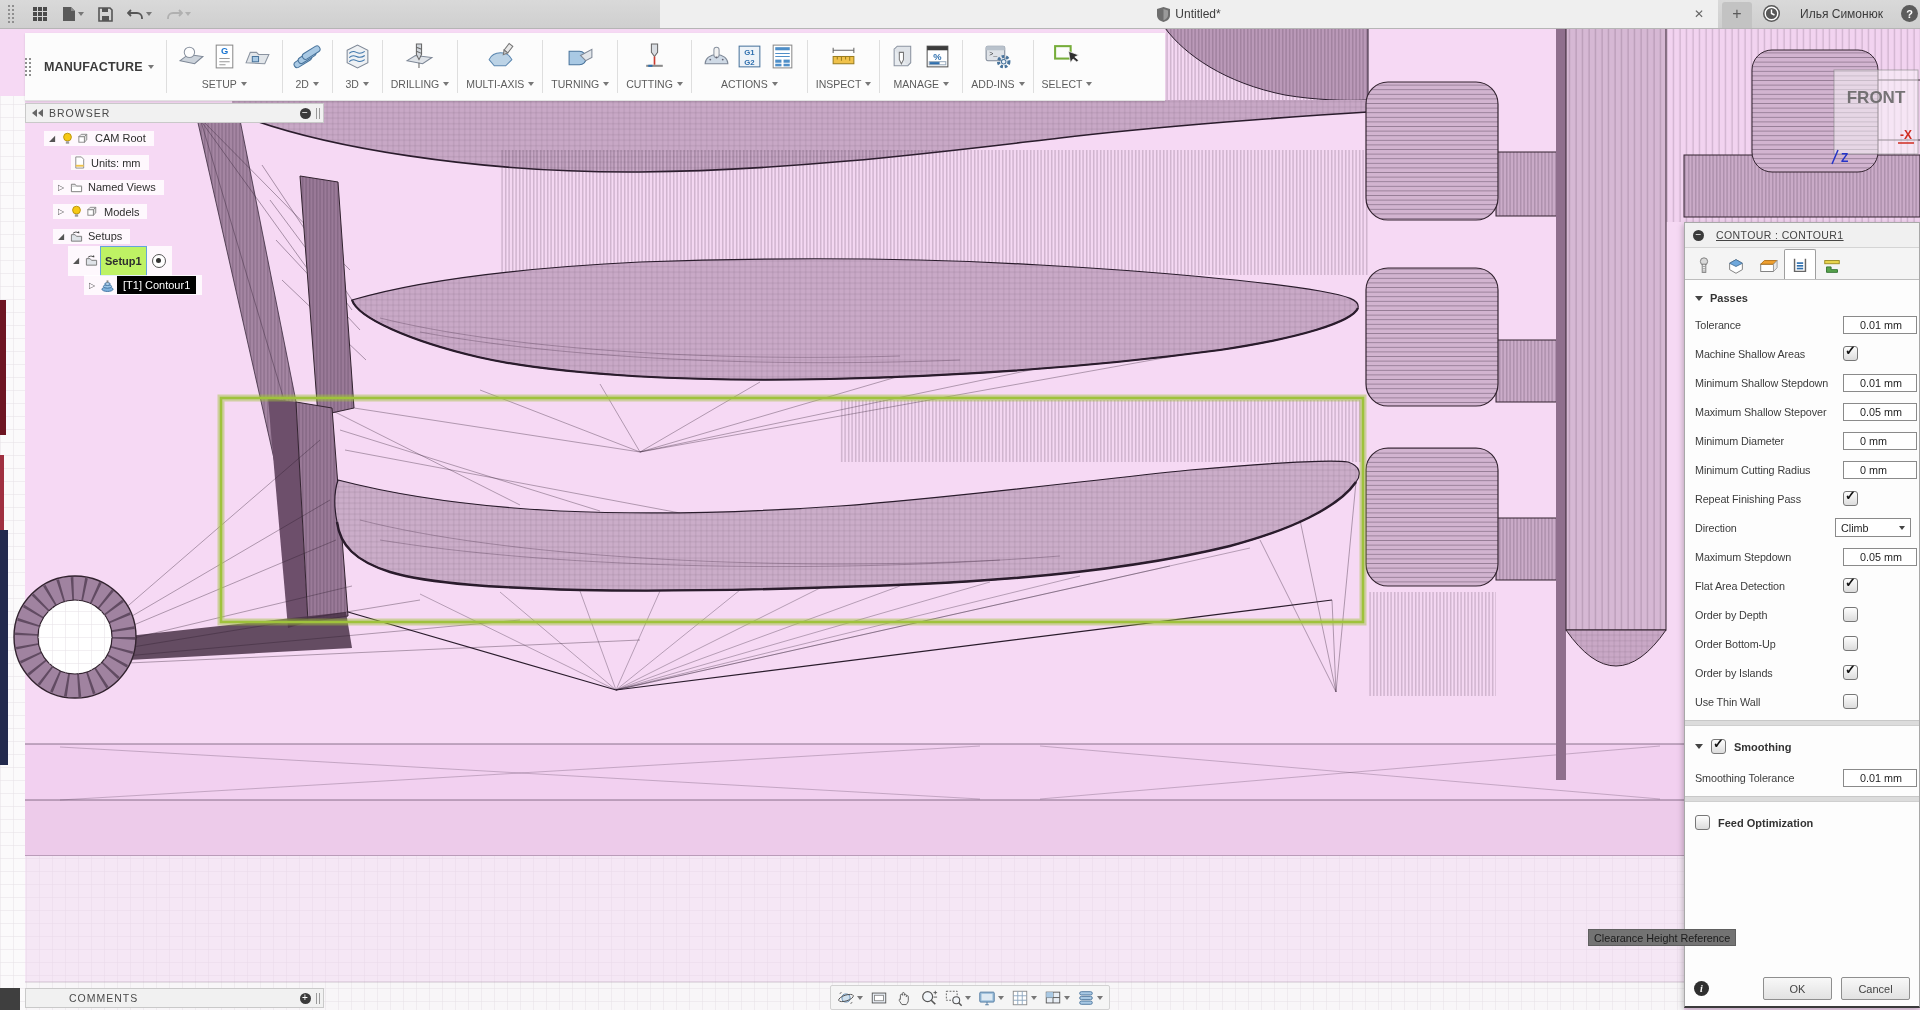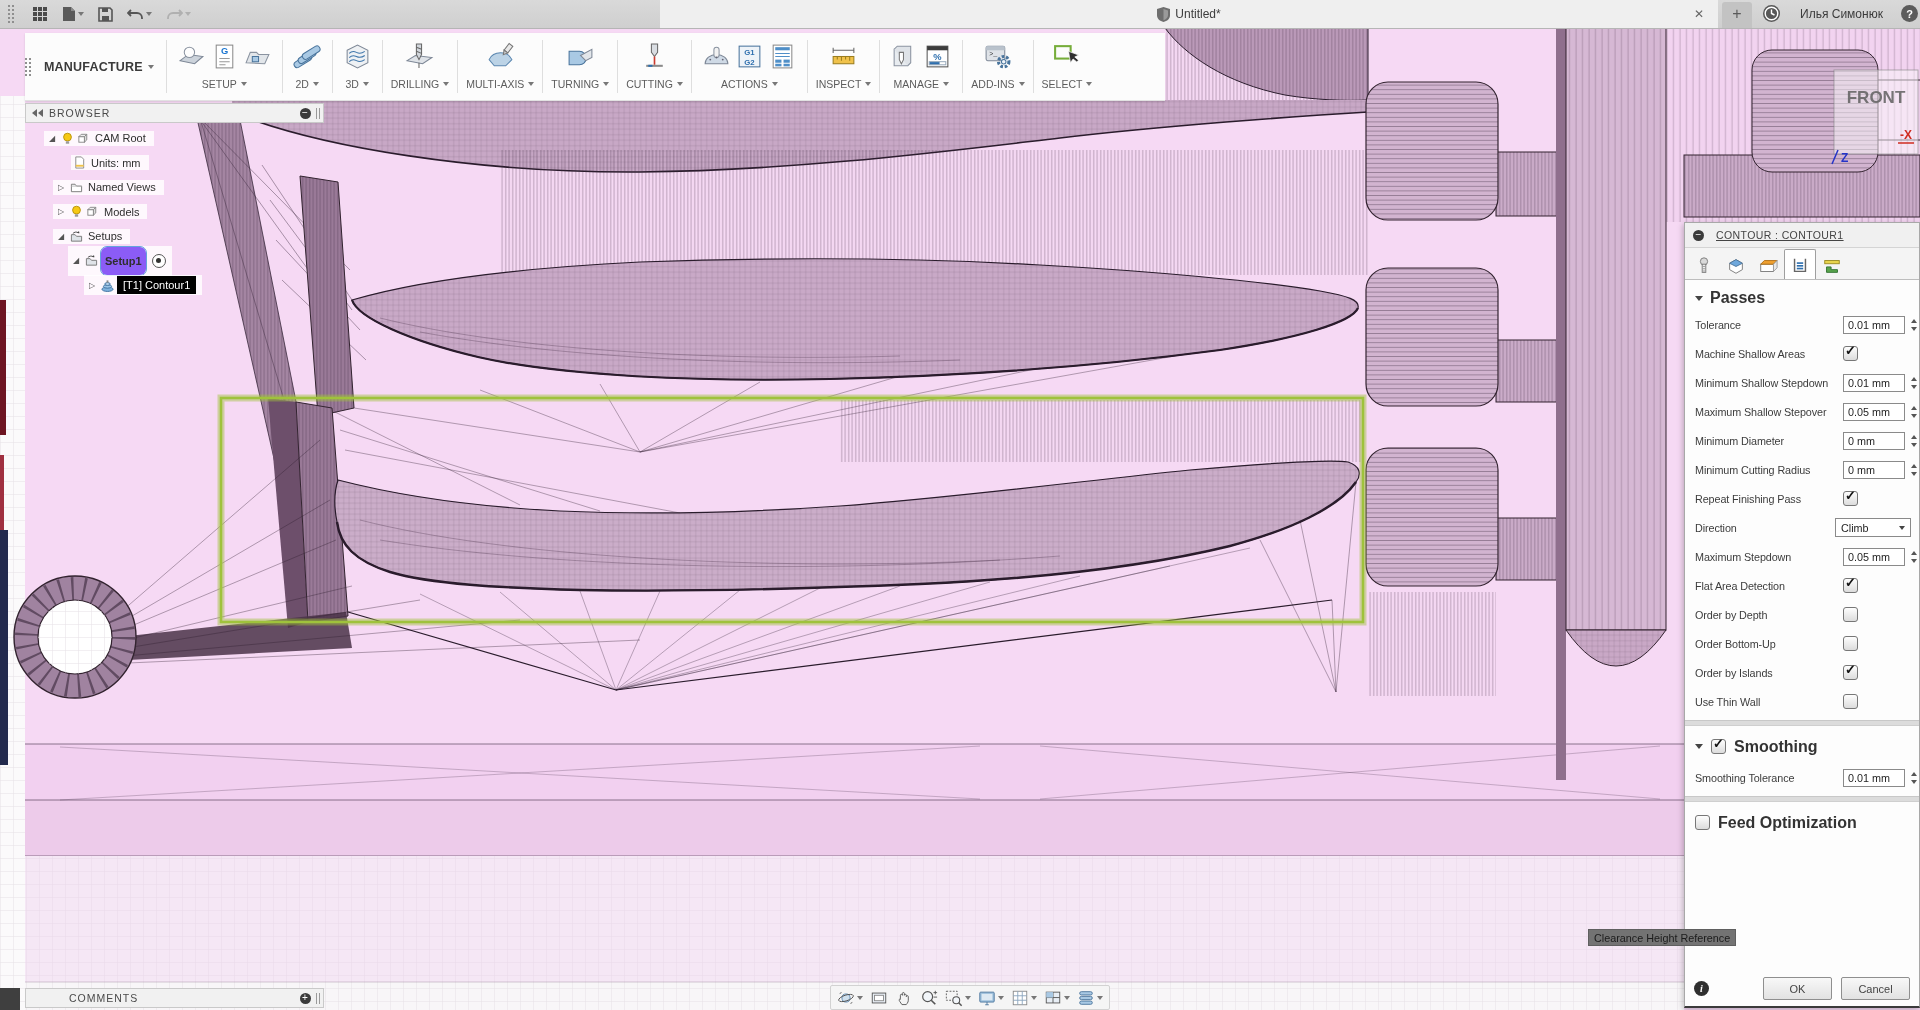--- a/index.html
+++ b/index.html
@@ -46,21 +46,21 @@
   .headspace{flex:1;}
   .dotbtn{width:11px;height:11px;border-radius:50%;background:#3b3b3b;color:#fff;display:inline-flex;align-items:center;justify-content:center;
           font-size:10px;margin-right:5px;line-height:0;}
   .vhandle{width:2px;height:11px;border-left:1px solid #9a9a9a;border-right:1px solid #9a9a9a;margin-right:3px;}
   #browser-tree{position:absolute;left:25px;top:126px;width:300px;z-index:10;}
   .trow{height:24.5px;display:flex;align-items:center;font-size:11px;color:#2e2e2e;}
   .pillbg{display:inline-flex;align-items:center;gap:3px;background:rgba(255,255,255,.82);padding:1px 6px 1px 2px;}
   .exp{font-size:8px;color:#555;width:12px;text-align:center;}
   .ticon svg{width:13px;height:13px;display:block;}
   .tlbl{padding:0 2px;}
-  .tlbl.sel{background:#8b5cf6;outline:1px solid #64a4dc;font-weight:bold;padding:8px 4px;border-radius:6px;}
+  .tlbl.sel{background:#bef264;outline:1px solid #64a4dc;font-weight:bold;padding:8px 4px;}
   .tlbl.act{background:#000000;color:#fff;padding:3px 6px;}
   .radio{width:12px;height:12px;border:1px solid #555;border-radius:50%;background:#fff;display:inline-flex;align-items:center;justify-content:center;margin-left:3px;}
   .radio i{width:5px;height:5px;background:#333;border-radius:50%;}
   
   .comments{position:absolute;left:25px;top:988px;width:297px;height:18px;background:#f1f1f1;border:1px solid #c9c9c9;
             display:flex;align-items:center;z-index:10;font-size:10.5px;color:#4a4a4a;letter-spacing:1px;padding-left:0;}
   .plusbtn{width:11px;height:11px;border-radius:50%;background:#3b3b3b;color:#fff;display:inline-flex;align-items:center;justify-content:center;font-size:10px;margin-right:5px;line-height:0;}
   .darkcorner{position:absolute;left:0;top:988px;width:20px;height:22px;background:#3f3f3f;z-index:9;}
   
   .nav{position:absolute;left:830px;top:985px;height:23px;background:#f5f5f5;border:1px solid #d2d2d2;border-radius:2px;
@@ -71,26 +71,26 @@
   .dialog{position:absolute;left:1684px;top:222px;width:236px;height:786px;background:#fdfdfd;border:1px solid #a8a8a8;
           border-bottom:2px solid #3b3b3b;box-shadow:-1px 2px 6px rgba(0,0,0,.25);z-index:30;box-sizing:border-box;}
   .dlg-head{height:24px;background:#f0f0f0;border-bottom:1px solid #d4d4d4;display:flex;align-items:center;gap:7px;padding-left:8px;}
   .dlg-title{font-size:10.5px;color:#444;letter-spacing:.4px;text-decoration:underline;}
   .dlg-tabs{height:31px;border-bottom:1px solid #bdbdbd;display:flex;align-items:flex-end;padding-left:3px;background:#f4f4f4;}
   .dtab{width:30px;height:26px;display:inline-flex;align-items:center;justify-content:center;border:1px solid transparent;border-bottom:none;}
   .dtab svg{width:20px;height:20px;display:block;}
   .dtab.on{background:#fff;border-color:#9f9f9f;height:29px;border-radius:2px 2px 0 0;}
   .dlg-body{padding:6px 8px 0 10px;}
   .sec-head{height:24px;display:flex;align-items:center;gap:7px;font-size:12px;color:#333;}
-  .sec-head b,.secrow b,.sec-collapsible b{font-size:16px;color:#333;}
+  .sec-head b,.secrow b,.sec-collapsible b{font-size:11px;color:#333;}
   .tri{width:0;height:0;border-left:4px solid transparent;border-right:4px solid transparent;border-top:5px solid #444;}
   .prow{height:29px;display:flex;align-items:center;}
   .plbl{flex:0 0 148px;font-size:10.8px;color:#3c3c3c;letter-spacing:-.1px;}
   .numwrap{display:inline-flex;align-items:center;}
-  .numbox{width:56px;height:16px;border:1px solid #8a8a8a;background:#fff;font-size:10.8px;display:inline-flex;align-items:center;padding-left:4px;color:#1e1e1e;}
+  .numbox{width:56px;height:16px;border:1px solid #8a8a8a;background:#fff;font-size:10.8px;display:inline-flex;align-items:center;padding-left:16px;color:#1e1e1e;}
   .spin{display:inline-flex;flex-direction:column;gap:4px;margin-left:4px;width:9px;align-items:center;}
   .spin .up{width:0;height:0;border-left:3.5px solid transparent;border-right:3.5px solid transparent;border-bottom:4.5px solid #555;}
   .spin .dnn{width:0;height:0;border-left:3.5px solid transparent;border-right:3.5px solid transparent;border-top:4.5px solid #555;}
   .cb{width:13px;height:13px;border:1px solid #777;border-radius:3px;background:linear-gradient(#fefefe,#dcdcdc);
       display:inline-block;position:relative;flex:0 0 13px;}
   .cb.checked::after{content:"✓";font-size:13px;font-weight:bold;color:#141414;position:absolute;top:-4px;left:1px;}
   .selbox{width:68px;height:17px;border:1px solid #8a8a8a;background:#fff;font-size:10.8px;display:inline-flex;align-items:center;justify-content:space-between;padding:0 5px;color:#1e1e1e;margin-left:-8px;}
   .dn{width:0;height:0;border-left:3.5px solid transparent;border-right:3.5px solid transparent;border-top:4px solid #444;}
   .divider{height:4px;background:#dcdcdc;border-top:1px solid #c8c8c8;border-bottom:1px solid #cfcfcf;margin:4px -8px 4px -10px;}
   .secrow,.sec-collapsible{height:33px;display:flex;align-items:center;gap:8px;}

